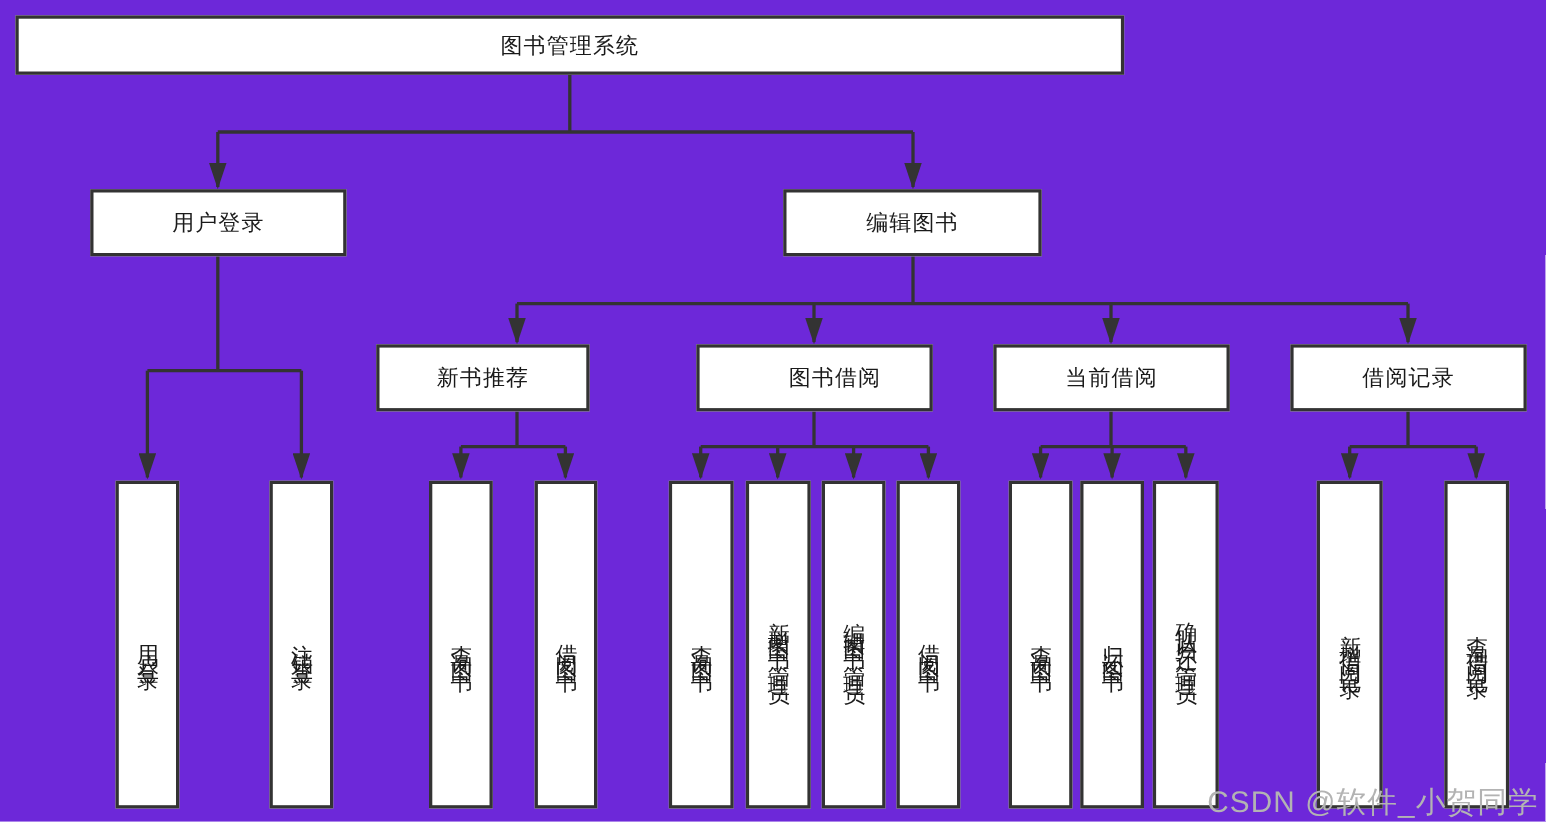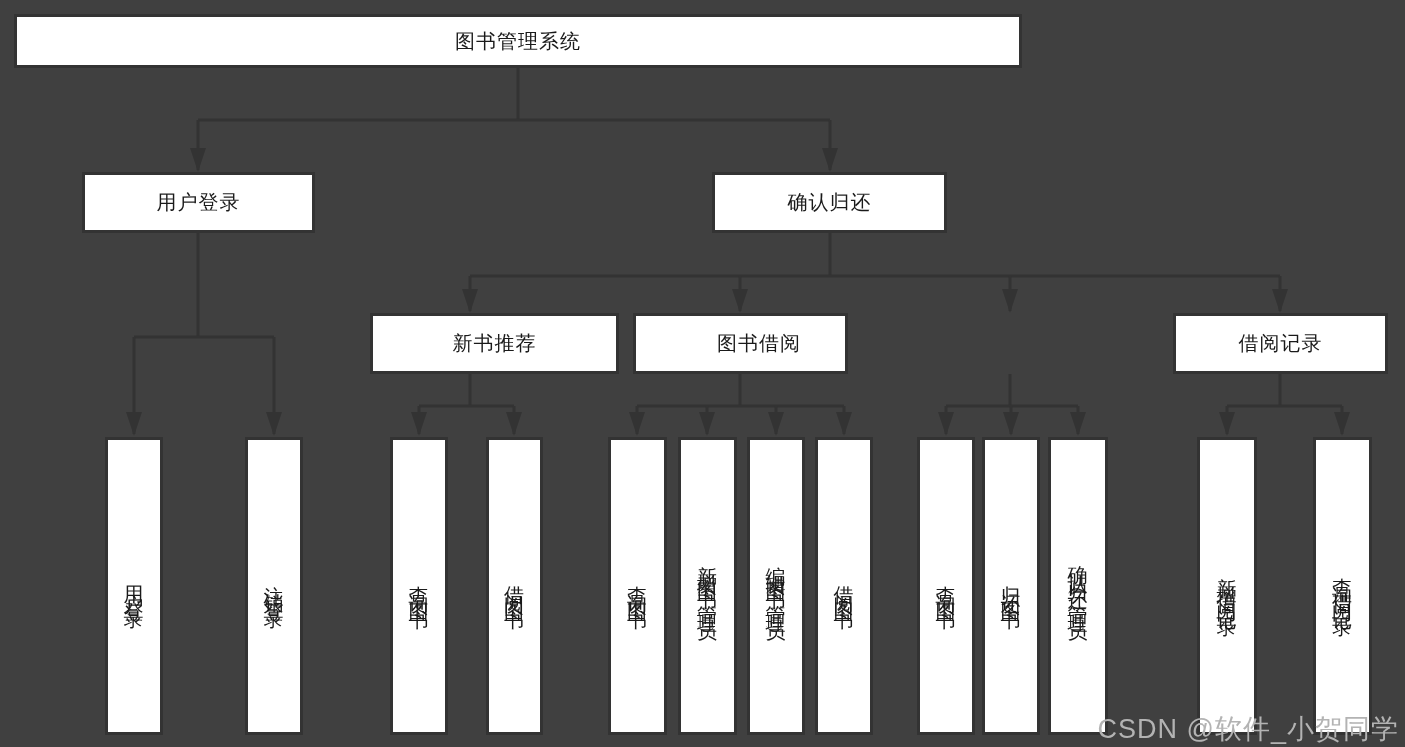--- a/index.html
+++ b/index.html
@@ -5,21 +5,21 @@
   html, body {
     margin: 0;
     padding: 0;
     background: #ffffff;
     font-family: "Liberation Sans", "DejaVu Sans", sans-serif;
   }
   .canvas {
     position: relative;
     width: 1405px;
     height: 747px;
-    background: #404040;
+    background: #6d28d9;
     overflow: hidden;
   }
   svg.connectors {
     position: absolute;
     left: 0; top: 0;
     width: 1405px; height: 747px;
     z-index: 1;
   }
   .node {
     position: absolute;
@@ -39,21 +39,21 @@
     writing-mode: vertical-rl;
     text-orientation: mixed;
     letter-spacing: 8px;
     line-height: 1;
     white-space: nowrap;
   }
   
   .n-root           { left: 14px;   top: 14px;  width: 1008px; height: 54px; }
   .n-user-login     { left: 82px;   top: 172px; width: 233px;  height: 61px; }
   .n-book-mgmt      { left: 712px;  top: 172px; width: 235px;  height: 61px; }
-  .n-new-book-rec   { left: 370px;  top: 313px; width: 249px;  height: 61px; }
+  .n-new-book-rec   { left: 342px;  top: 313px; width: 194px;  height: 61px; }
   .n-book-borrow    { left: 633px;  top: 313px; width: 215px;  height: 61px; padding-left: 37px; }
   .n-current-borrow { left: 903px;  top: 313px; width: 215px;  height: 61px; }
   .n-borrow-records { left: 1173px; top: 313px; width: 215px;  height: 61px; }
   .leaf             { top: 437px; height: 298px; }
   .l-login          { left: 105px;  width: 58px; }
   .l-logout         { left: 245px;  width: 58px; }
   .l-rec-query      { left: 390px;  width: 58px; }
   .l-rec-borrow     { left: 486px;  width: 57px; }
   .l-bor-query      { left: 608px;  width: 59px; }
   .l-bor-add        { left: 678px;  width: 59px; }
@@ -131,29 +131,32 @@
   </svg>
 
   <div class="node n-root">
     <span class="label">图书管理系统</span>
   </div>
 
   <div class="node n-user-login">
     <span class="label">用户登录</span>
   </div>
   <div class="node n-book-mgmt">
-    <span class="label">确认归还</span>
+    <span class="label">编辑图书</span>
   </div>
 
   <div class="node n-new-book-rec">
     <span class="label">新书推荐</span>
   </div>
   <div class="node n-book-borrow">
     <span class="label">图书借阅</span>
   </div>
+  <div class="node n-current-borrow">
+    <span class="label">当前借阅</span>
+  </div>
   <div class="node n-borrow-records">
     <span class="label">借阅记录</span>
   </div>
 
   <div class="node leaf l-login">
     <span class="label">用户登录</span>
   </div>
   <div class="node leaf l-logout">
     <span class="label">注销登录</span>
   </div>

